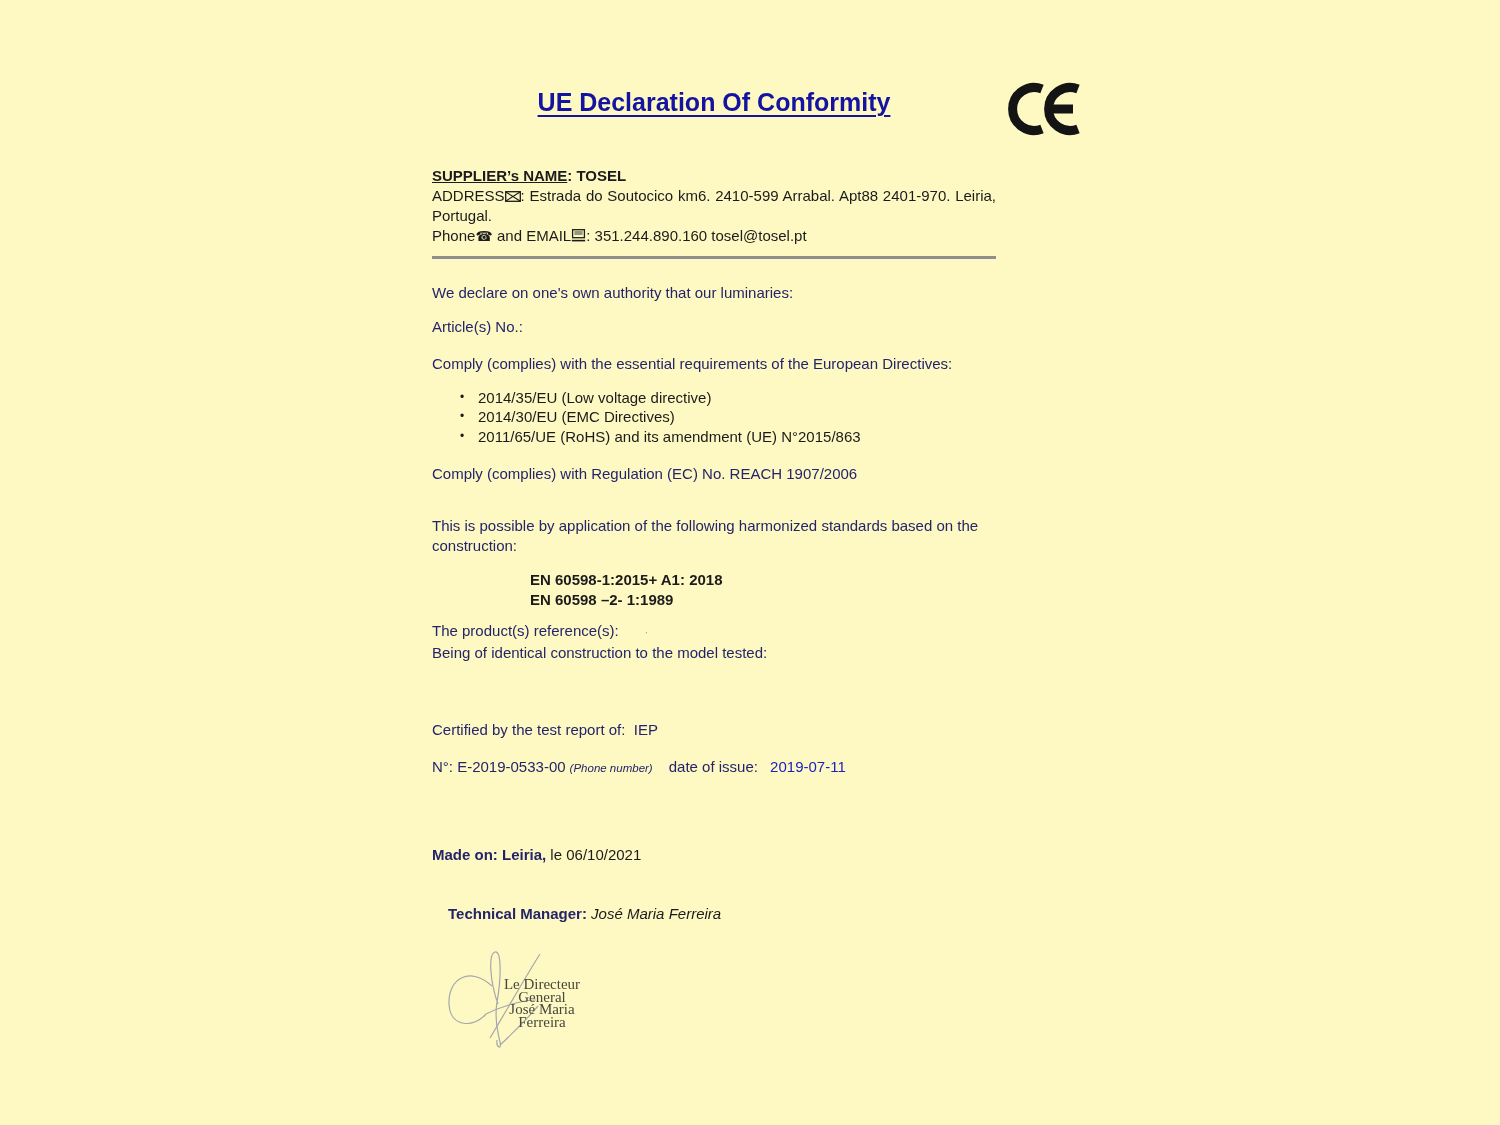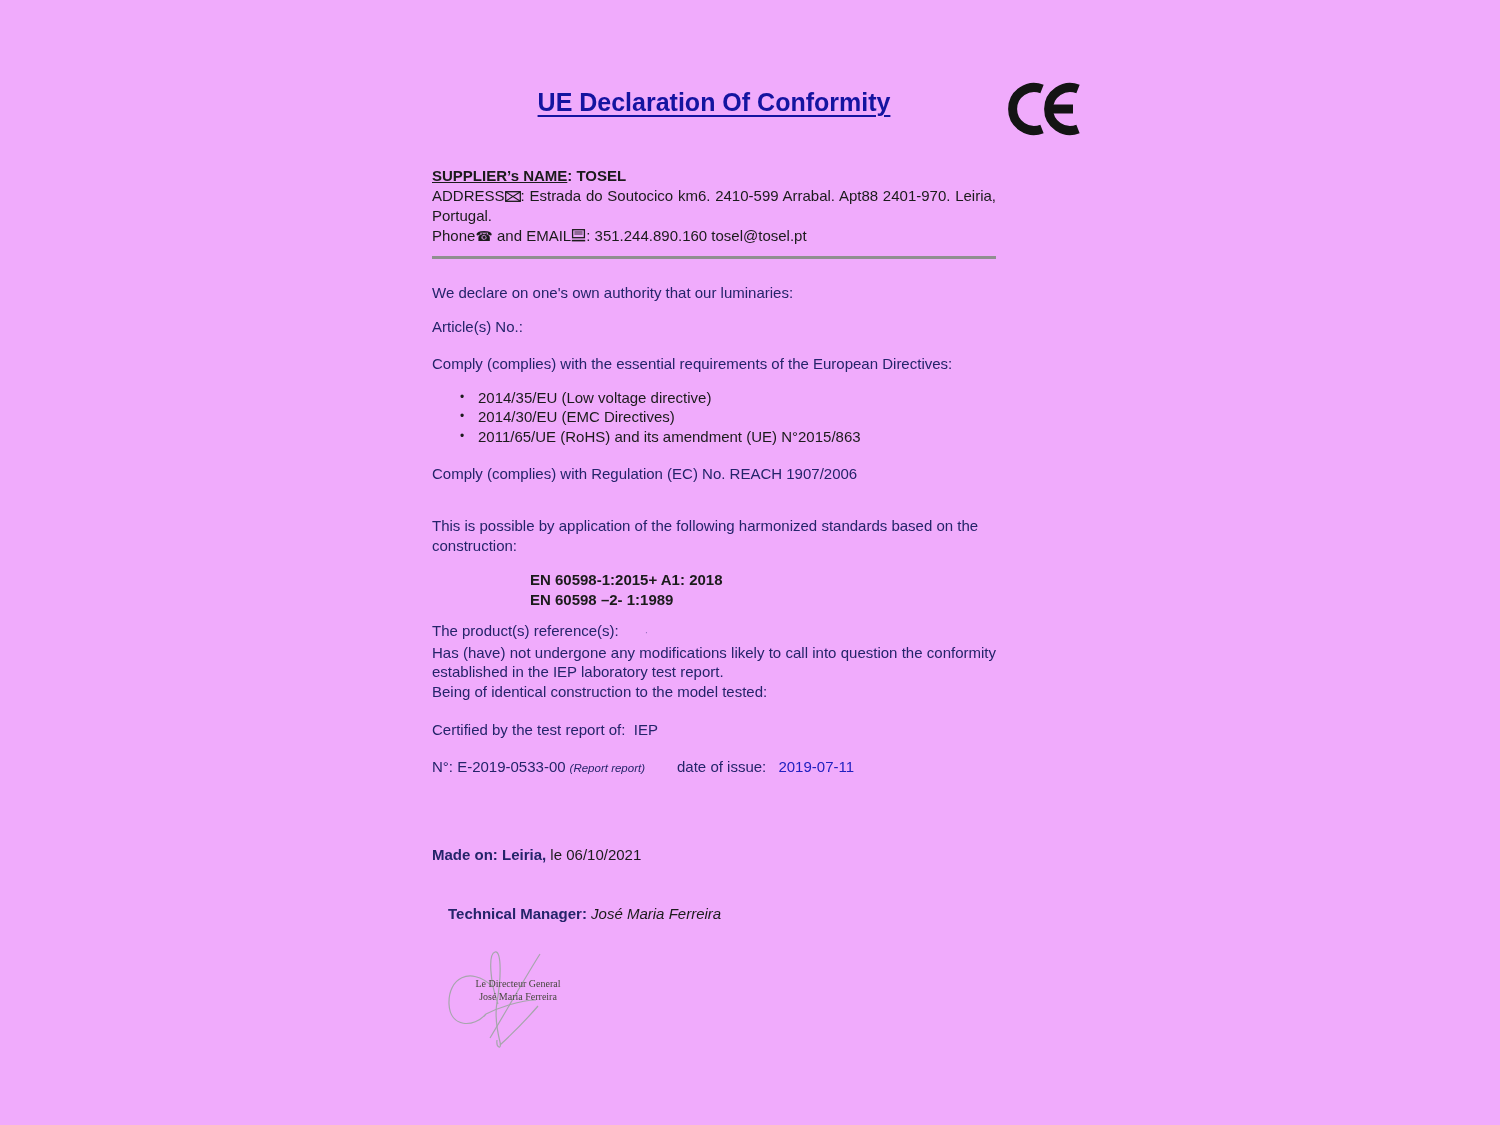--- a/index.html
+++ b/index.html
@@ -4,21 +4,21 @@
 <style>
   * { margin: 0; padding: 0; box-sizing: border-box; }
   html, body { background: #ffffff; }
   body {
     width: 1500px; height: 1125px;
     position: relative;
     overflow: hidden;
     font-family: "Liberation Sans", sans-serif;
     color: #1b1b1b;
   }
-  .page { position: absolute; inset: 0; background: #f0abfc; }
+  .page { position: absolute; inset: 0; background: #fef9c3; }
 
   .abs { position: absolute; }
   .col { left: 432px; width: 564px; }
 
   
   .doc-title {
     top: 88px;
     text-align: center;
     font-size: 25px;
     font-weight: bold;
@@ -58,31 +58,31 @@
   .harmonized { top: 516px; }
   .standards { top: 570px; padding-left: 98px; font-weight: bold; color: #1b1b1b; }
 
   .product-block { top: 621px; text-align: justify; }
   .stray-mark { opacity: .45; font-size: 10px; margin-left: 26px; color: #24246a; }
 
   .certified { top: 720px; white-space: pre-wrap; }
 
   .report-line { top: 757px; }
   .report-note { font-size: 11.5px; font-style: italic; margin-left: 4px; }
-  .issue-label { margin-left: 32px; }
+  .issue-label { margin-left: 16px; }
   .issue-date { color: #2020c0; margin-left: 8px; }
 
   .made-on { top: 845px; }
   .technical { top: 904px; margin-left: 16px; }
 
   .sig-svg { left: 440px; top: 942px; }
   .stamp {
-    left: 468px; top: 978px; width: 100px;
+    left: 492px; top: 978px; width: 100px;
     font-family: "Liberation Serif", serif;
-    font-size: 10px; line-height: 12.5px;
+    font-size: 15px; line-height: 12.5px;
     color: #47473e; text-align: center;
   }
 </style>
 </head>
 <body>
 
 <div class="page">
 
   <div class="abs col doc-title">
     <span>UE Declaration Of Conformity</span>
@@ -144,28 +144,27 @@
 
   <div class="abs col txt navy harmonized">This is possible by application of the following harmonized standards based on the construction:</div>
 
   <div class="abs col txt standards">
     <div>EN 60598-1:2015+ A1: 2018</div>
     <div>EN 60598 –2- 1:1989</div>
   </div>
 
   <div class="abs col txt navy product-block">
     <div><span>The product(s) reference(s):</span><span class="stray-mark">·</span></div>
-    <div>Has (have) not undergone any modifications likely to call into question the conformity established in the IEP laboratory test report.</div>
     <div>Being of identical construction to the model tested:</div>
   </div>
 
   <div class="abs col txt navy certified">Certified by the test report of:  IEP</div>
 
   <div class="abs col txt navy report-line">
-    <span>N°: E-2019-0533-00</span><span class="report-note">(Report report)</span><span class="issue-label">date of issue: </span><span class="issue-date">2019-07-11</span>
+    <span>N°: E-2019-0533-00</span><span class="report-note">(Phone number)</span><span class="issue-label">date of issue: </span><span class="issue-date">2019-07-11</span>
   </div>
 
   <div class="abs col txt made-on">
     <span class="navy bold">Made on: Leiria,</span><span class="black"> le 06/10/2021</span>
   </div>
 
   <div class="abs col txt technical">
     <span class="navy bold">Technical Manager:</span><span class="black italic"> José Maria Ferreira</span>
   </div>
 

